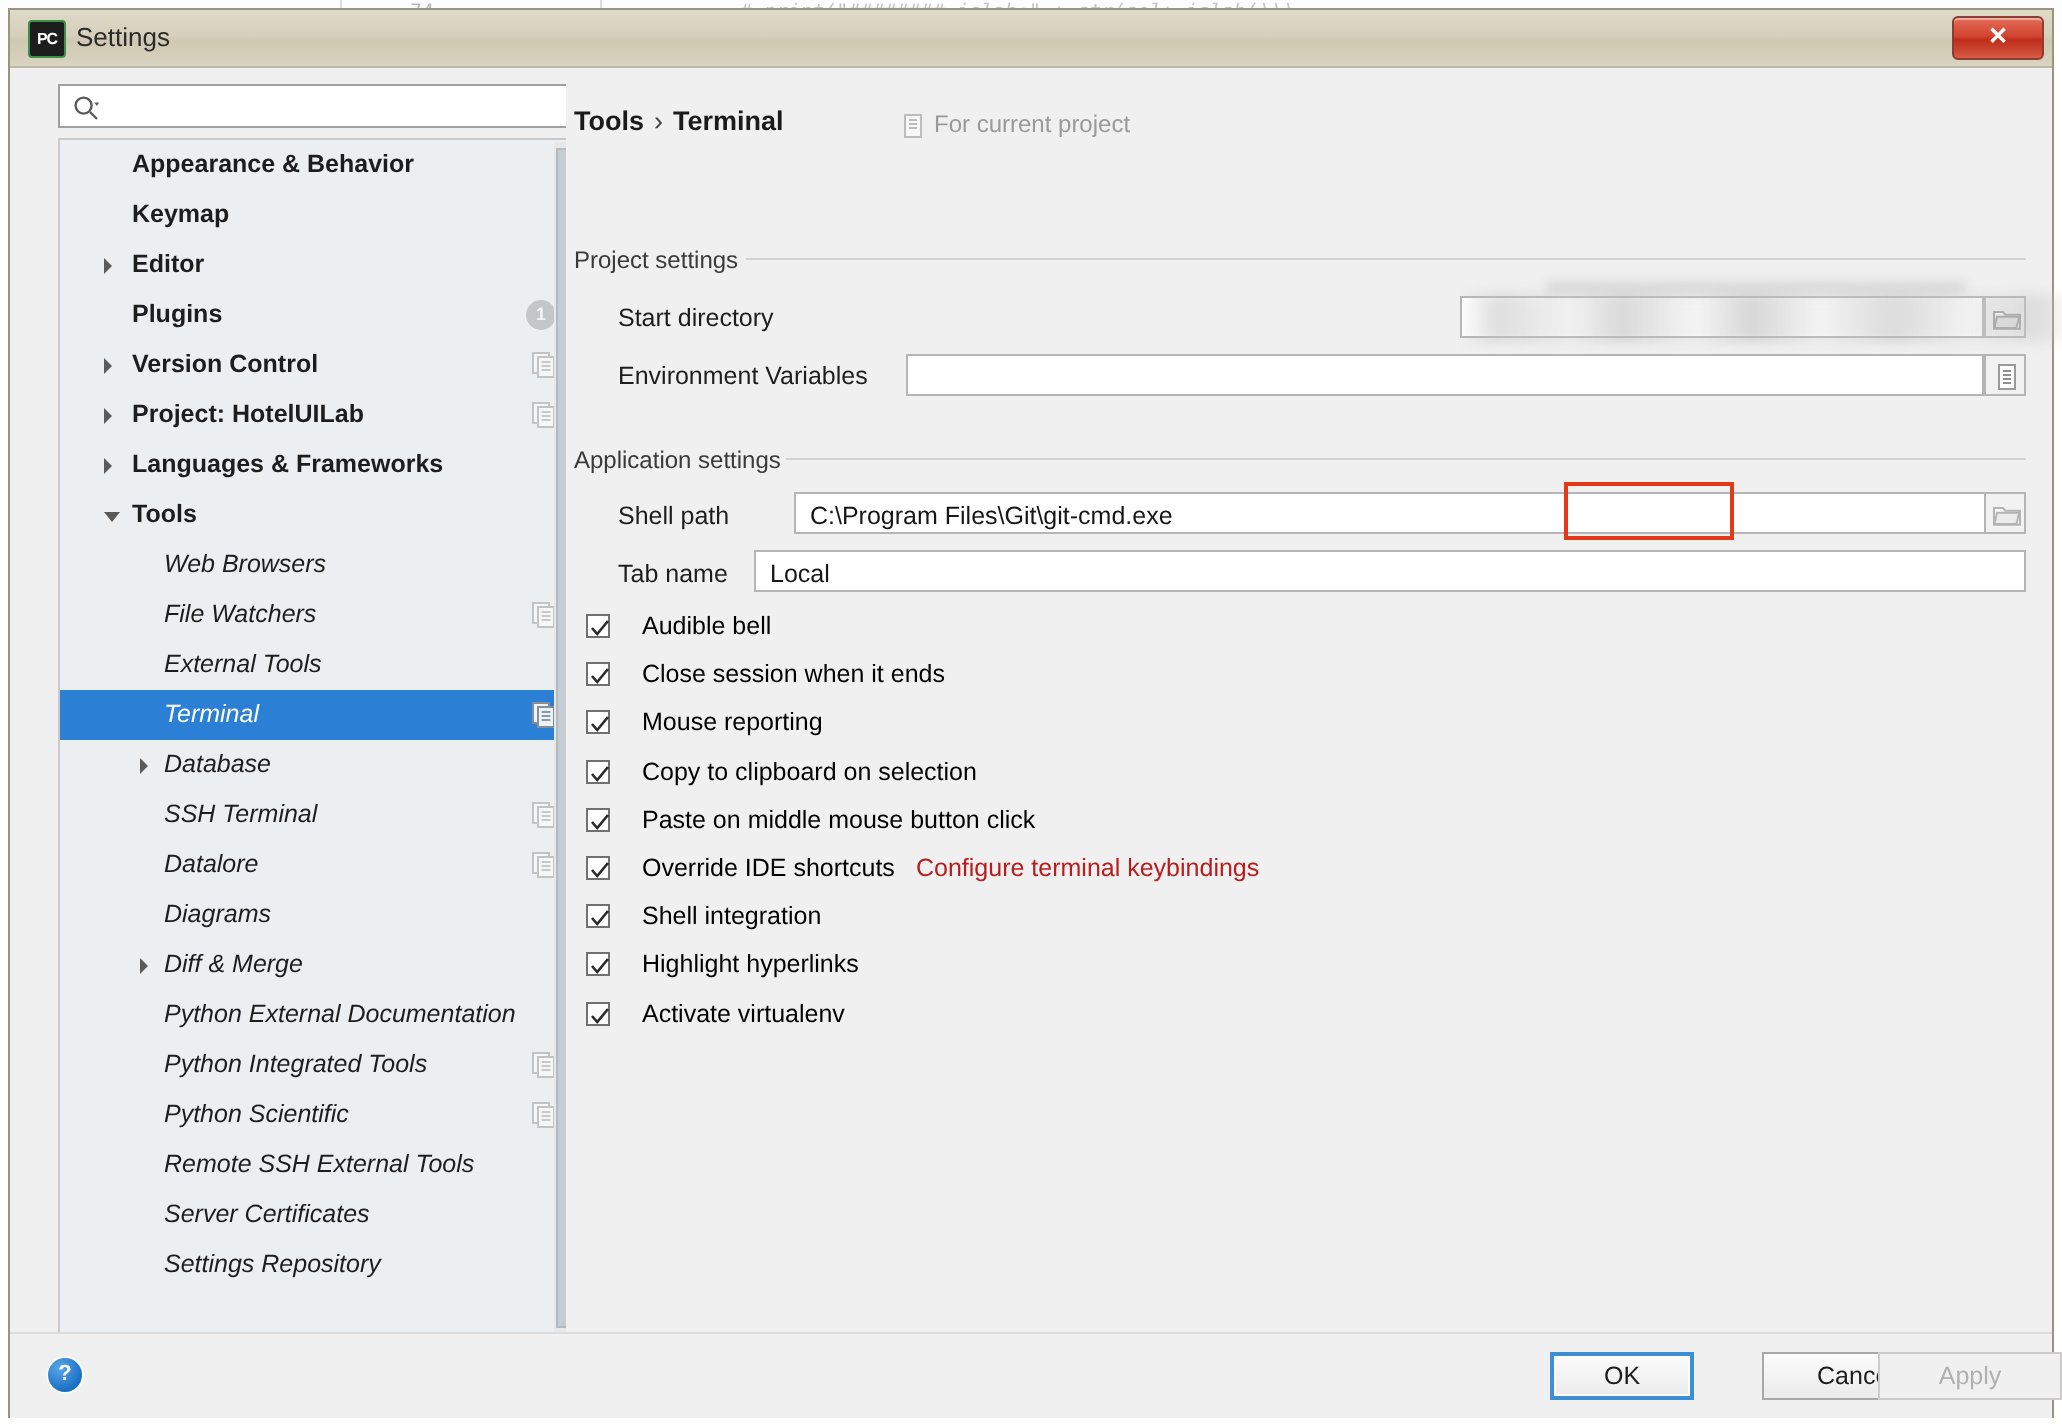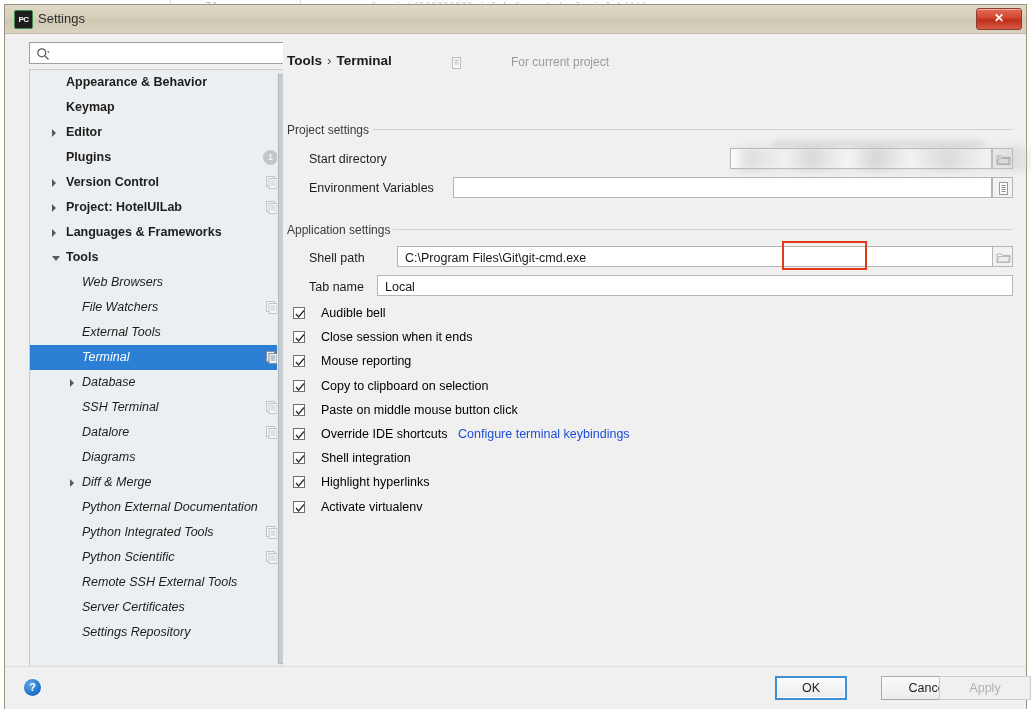--- a/index.html
+++ b/index.html
@@ -141,21 +141,21 @@
     border:2px solid #e23a17;box-sizing:border-box;pointer-events:none;
   }
 
   .cbrow{position:absolute;height:20px;}
   .cbox{
     position:absolute;left:0;top:2px;width:12px;height:12px;
     background:#fff;border:1px solid #707070;box-sizing:border-box;
   }
   .cbox svg{position:absolute;left:1px;top:1px;}
   .cblabel{position:absolute;left:28px;top:0;font-size:12.5px;line-height:17px;color:#000000;white-space:nowrap;}
-  .cblink{position:absolute;top:0;font-size:12.5px;line-height:17px;color:#1d4ed8;white-space:nowrap;cursor:pointer;}
+  .cblink{position:absolute;top:0;font-size:12.5px;line-height:17px;color:#b91c1c;white-space:nowrap;cursor:pointer;}
 
   
   #bottombar{position:absolute;left:0;bottom:0;width:1021px;height:42px;background:#f0f0f0;border-top:1px solid #dcdcdc;}
   #help-btn{
     position:absolute;left:19px;top:12px;width:17px;height:17px;border-radius:50%;
     background:radial-gradient(circle at 35% 30%,#5aa7e8,#1a6fc4 70%);
     color:#fff;font-size:11px;font-weight:bold;line-height:17px;text-align:center;cursor:pointer;
     box-shadow:0 0 0 1px rgba(255,255,255,.6);
   }
   .dlg-btn{
@@ -286,21 +286,21 @@
 
         <div id="breadcrumb">
           <span>Tools</span><span class="sep">›</span><span>Terminal</span>
         </div>
         <svg id="scope-icon" viewBox="0 0 11 12">
           <rect x="1.5" y="0.5" width="8" height="11" fill="#fff" stroke="#8a8a8a"></rect>
           <line x1="3.5" y1="3" x2="7.5" y2="3" stroke="#8a8a8a"></line>
           <line x1="3.5" y1="5" x2="7.5" y2="5" stroke="#8a8a8a"></line>
           <line x1="3.5" y1="7" x2="7.5" y2="7" stroke="#8a8a8a"></line>
         </svg>
-        <div id="scope-note" style="left:184px;margin-left:44px;">For current project</div>
+        <div id="scope-note" style="left:184px;">For current project</div>
 
         <div class="section-label" style="left:4px;top:81px;text-align:center;">Project settings</div>
         <div class="section-rule" style="left:90px;top:87px;width:640px;"></div>
 
         <div class="field-label" style="left:26px;top:110px;">Start directory</div>
         <div class="textfield" style="left:447px;top:106px;width:262px;">
           <input type="text" style="width: 250px;" value="">
         </div>
         <div class="field-btn" style="left:709px;top:106px;">
           <svg width="15" height="15" viewBox="0 0 15 15">

